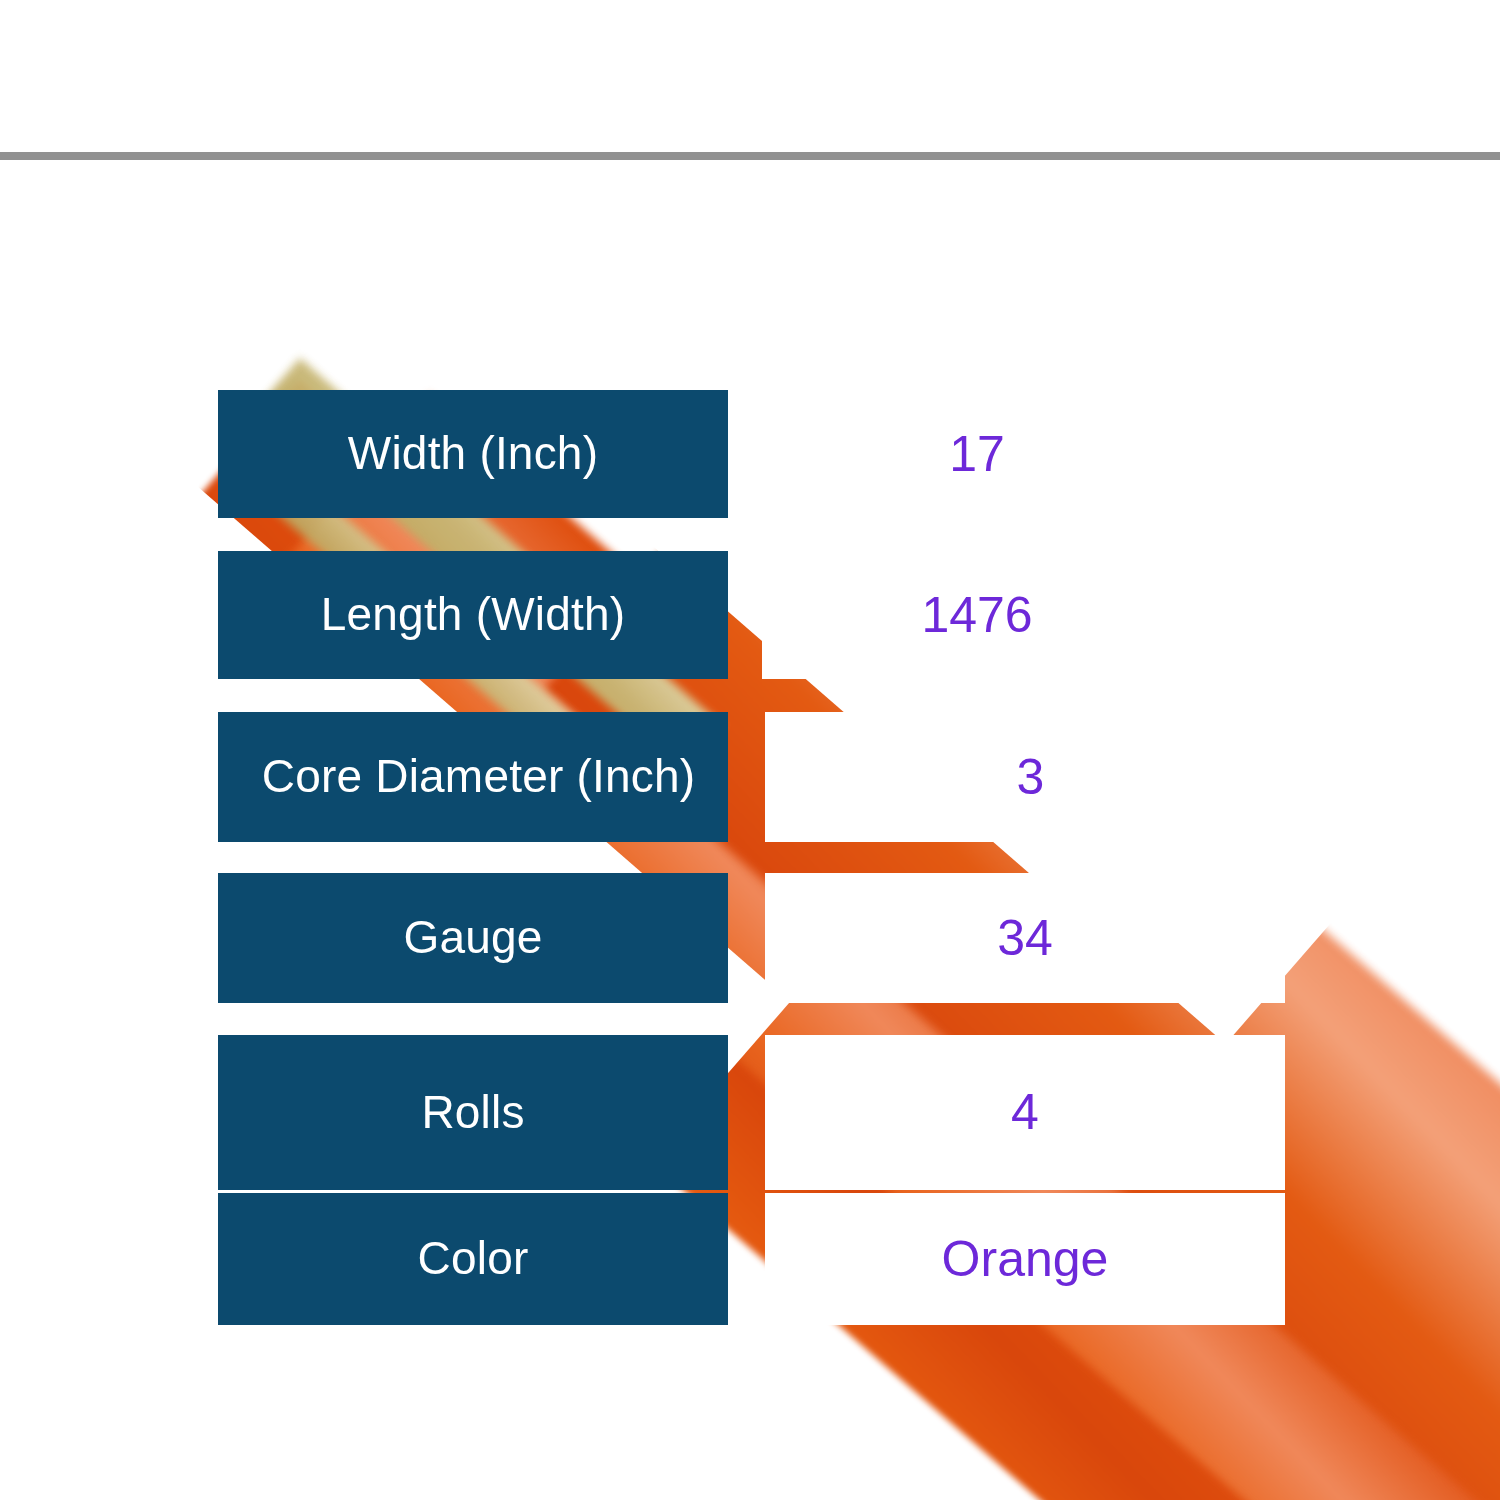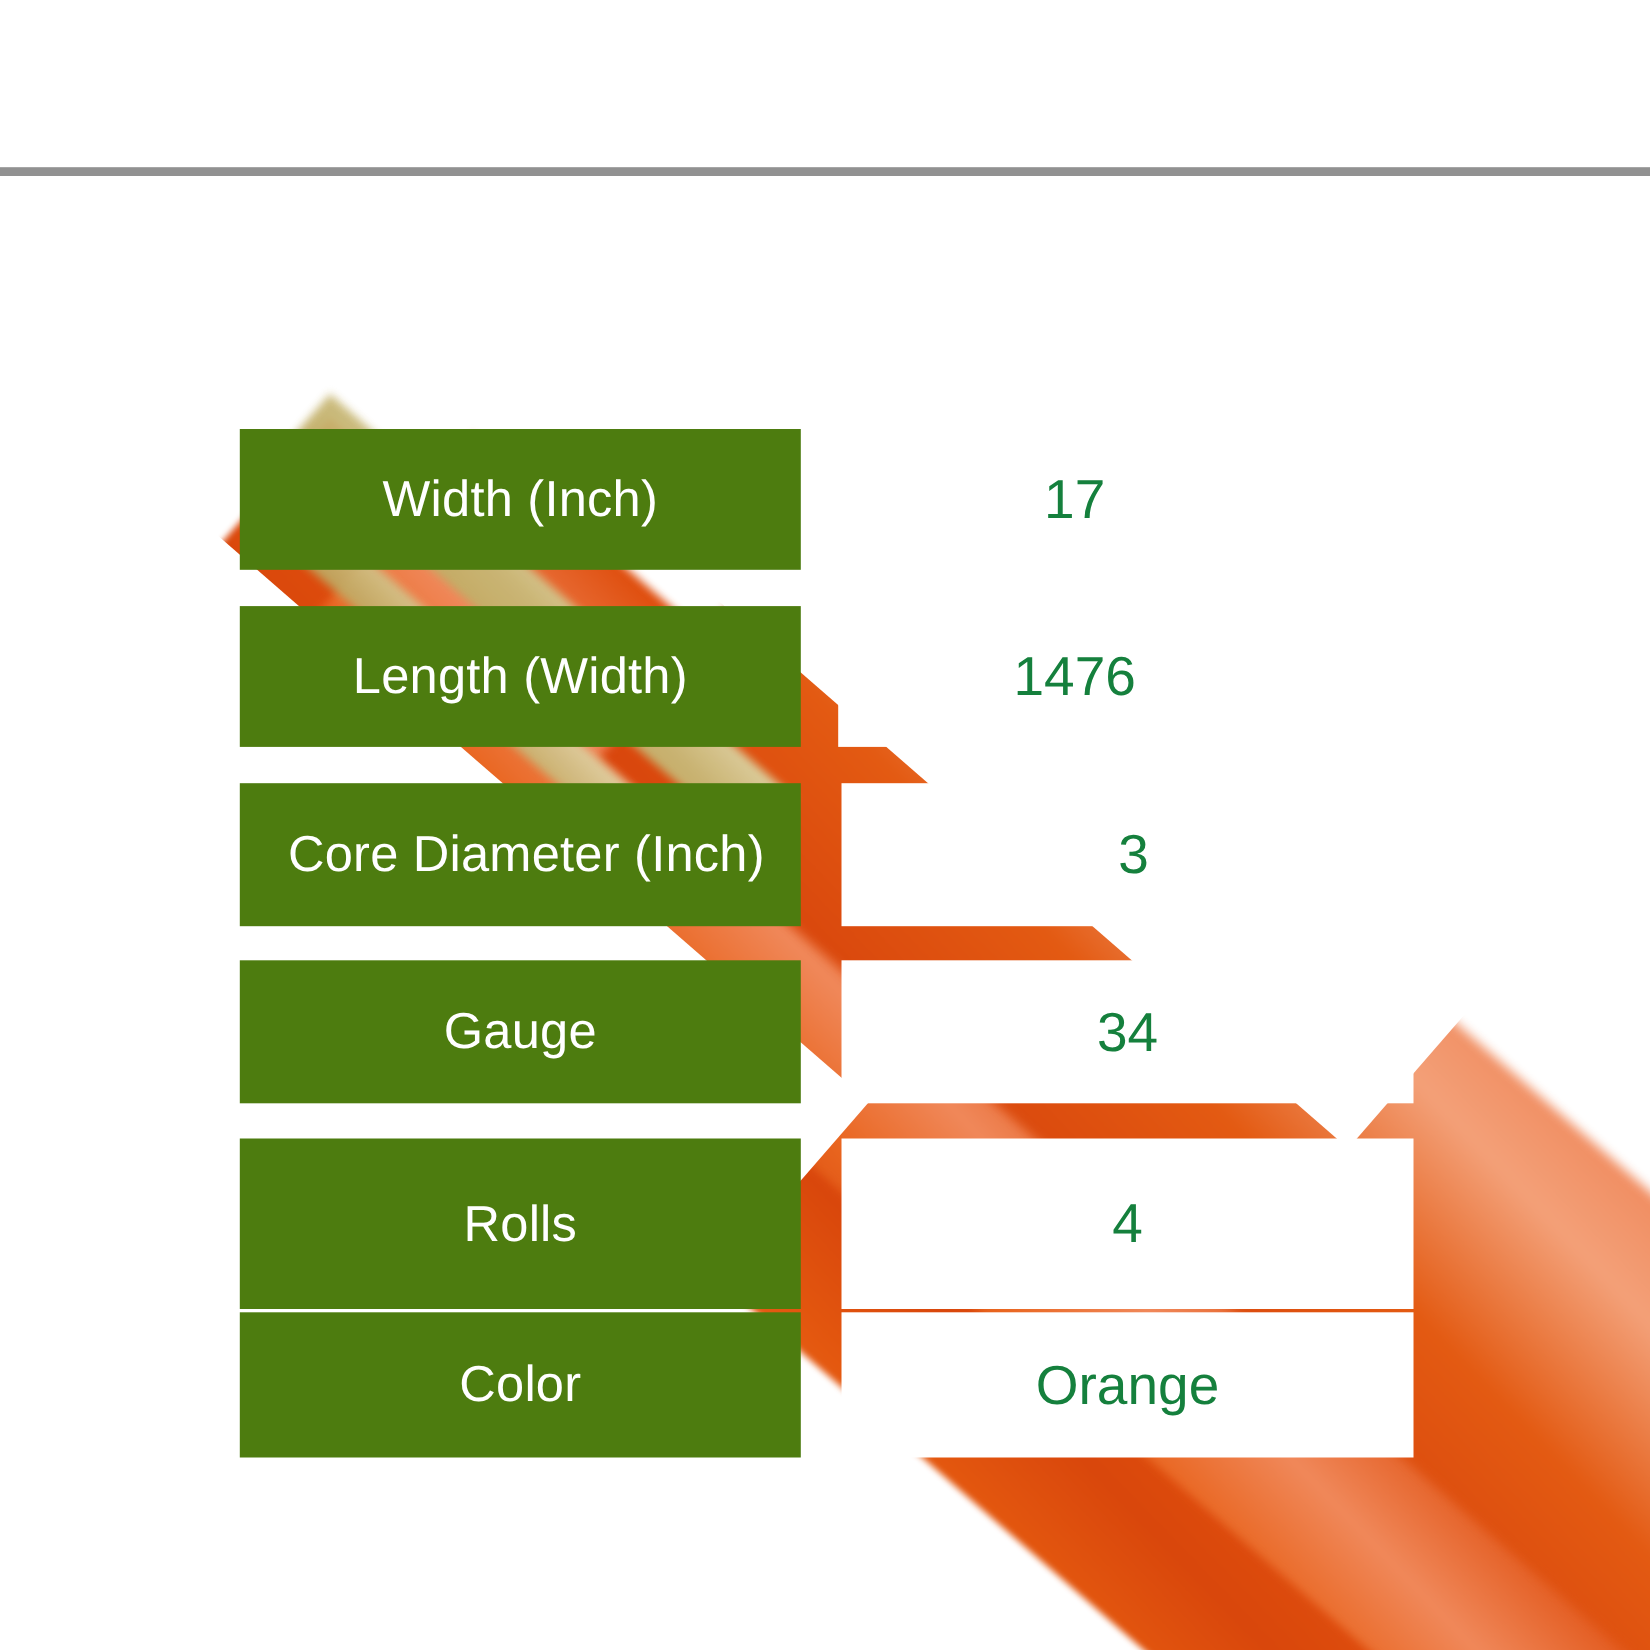--- a/index.html
+++ b/index.html
@@ -150,37 +150,37 @@
     width: 1500px; height: 1500px;
     z-index: 6;
     pointer-events: none;
   }
   .spec-row { position: absolute; pointer-events: auto; }
 
   .cell-label {
     position: absolute;
     left: 218px;
     width: 510px;
-    background: #4d7c0f;
+    background: #0c4a6e;
     color: #ffffff;
     display: flex;
     align-items: center;
     justify-content: center;
     text-align: center;
     font-size: 46px;
     font-weight: 400;
     line-height: 1.08;
     letter-spacing: 0.2px;
     box-sizing: border-box;
     padding: 0 10px;
   }
   .cell-value {
     position: absolute;
     background: #ffffff;
-    color: #15803d;
+    color: #6d28d9;
     display: flex;
     align-items: center;
     justify-content: center;
     text-align: center;
     font-size: 50px;
     font-weight: 400;
     line-height: 1.05;
     box-sizing: border-box;
     padding: 0 10px;
   }

